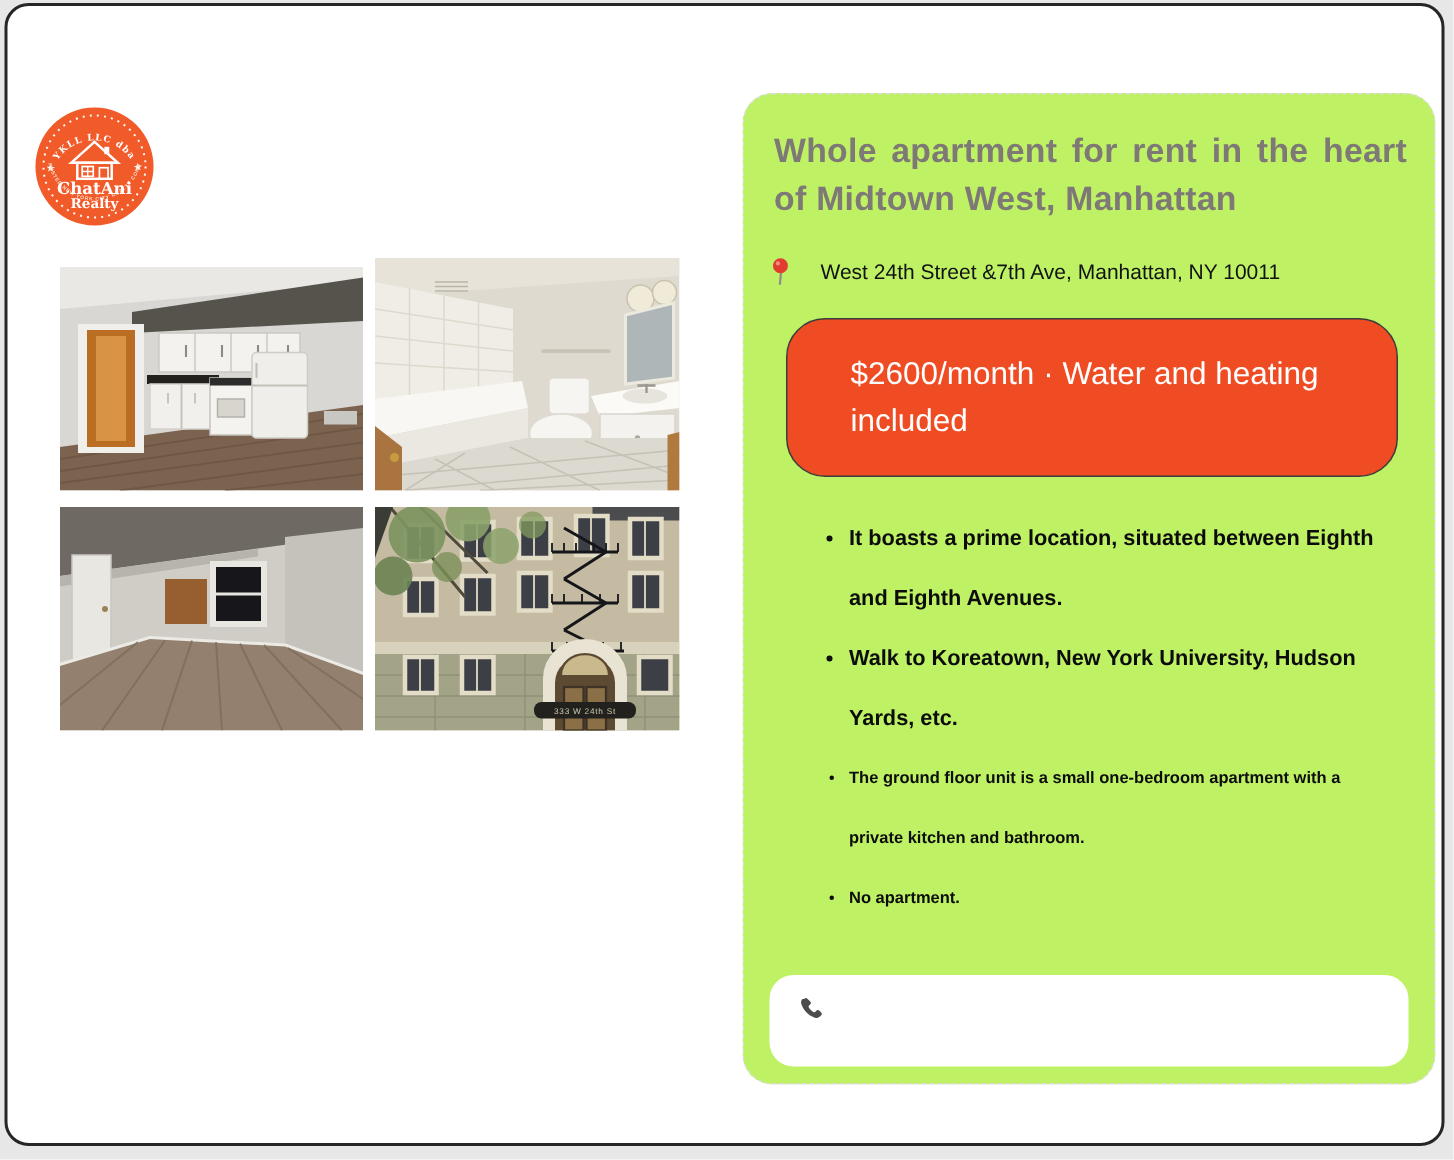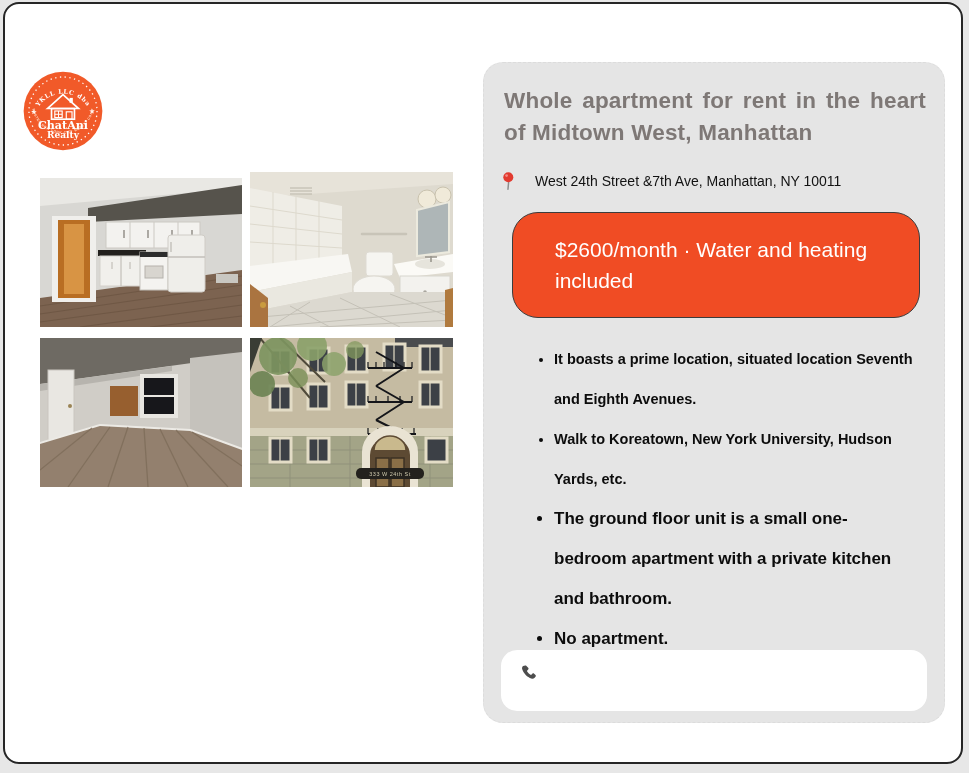--- a/index.html
+++ b/index.html
@@ -20,23 +20,23 @@
   
   .logo { position: absolute; left: 17px; top: 66px; width: 82px; height: 82px; }
   
   .photo { position: absolute; display: block; }
   .photo-kitchen  { left: 35px;  top: 174px; width: 202px; height: 149px; }
   .photo-bathroom { left: 245px; top: 168px; width: 203px; height: 155px; }
   .photo-living   { left: 35px;  top: 334px; width: 202px; height: 149px; }
   .photo-building { left: 245px; top: 334px; width: 203px; height: 149px; }
   
   .card {
-    position: absolute; left: 478px; top: 58px;
+    position: absolute; left: 490px; top: 58px;
     width: 462px; height: 661px;
-    background: #e5e5e5;
+    background: #bef264;
     border: 1px dashed #dcdcdc;
     border-radius: 20px;
     padding: 20px 16px 14px 18px;
   }
   .title {
     color: #7e7876;
     font-size: 22.5px;
     font-weight: 700;
     line-height: 1.42;
     text-align: justify;
@@ -66,21 +66,21 @@
   }
   .bullets {
     margin: 21px 4px 0 0;
     padding-left: 52px;
     padding-right: 6px;
     color: #0c0c0c;
     line-height: 40px;
   }
   .bullets li { font-weight: 700; }
   .bullets li.big   { font-size: 14.5px; }
-  .bullets li.small { font-size: 17px; }
+  .bullets li.small { font-size: 11px; }
   .contact-pill {
     position: absolute; left: 17px; right: 17px; bottom: 11px;
     background: #ffffff;
     border-radius: 16px;
     padding: 13px 16px 26px 18px;
     color: #3a3a22;
     font-size: 13.5px;
     font-weight: 700;
     letter-spacing: 5px;
     line-height: 1.65;
@@ -245,21 +245,21 @@
         <rect x="5.6" y="8" width="1.5" height="10" rx="0.7" fill="#8d8d8d" transform="rotate(5 6.5 13)"></rect>
         <circle cx="6.3" cy="5.2" r="5" fill="#e23b30"></circle>
         <circle cx="4.6" cy="3.6" r="1.4" fill="#f28b84"></circle>
       </svg>
       <span>West 24th Street &amp;7th Ave, Manhattan, NY 10011</span>
     </div>
 
     <div class="banner">$2600/month · Water and heating included</div>
 
     <ul class="bullets">
-      <li class="big">It boasts a prime location, situated location Seventh and Eighth Avenues.</li>
+      <li class="big">It boasts a prime location, situated between Eighth and Eighth Avenues.</li>
       <li class="big">Walk to Koreatown, New York University, Hudson Yards, etc.</li>
       <li class="small">The ground floor unit is a small one-bedroom apartment with a private kitchen and bathroom.</li>
       <li class="small">No apartment.</li>
     </ul>
 
     <div class="contact-pill">
       <svg class="phone-icon" width="17" height="17" viewBox="0 0 20 20">
         <path fill="#4d4d4d" d="M6.4 2.1c.6-.6 1.5-.6 2.1 0l2.3 2.3c.6.6.6 1.5 0 2.1l-1.1 1.1c-.3.3-.4.8-.1 1.2.9 1.6 2.2 2.9 3.8 3.8.4.2.9.2 1.2-.1l1.1-1.1c.6-.6 1.5-.6 2.1 0l1.6 1.6c.6.6.6 1.5 0 2.1l-1 1c-1 1-2.5 1.4-3.9.9-2.4-.8-4.7-2.2-6.6-4.1C6 11 4.6 8.7 3.8 6.3c-.5-1.4-.1-2.9.9-3.9l1.7-.3z"></path>
       </svg>
     </div>

